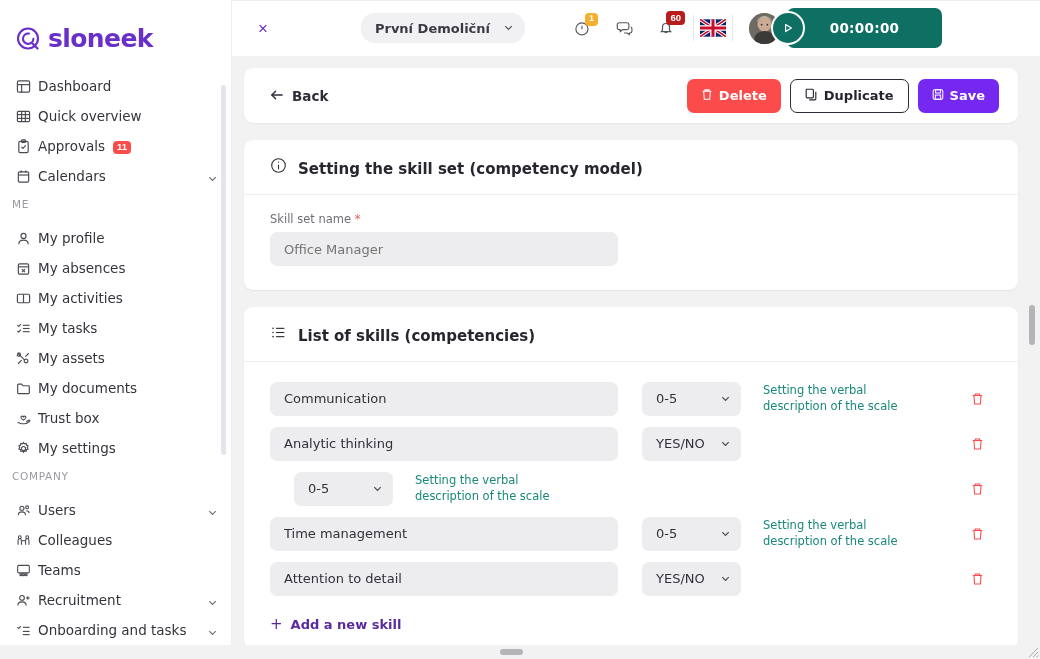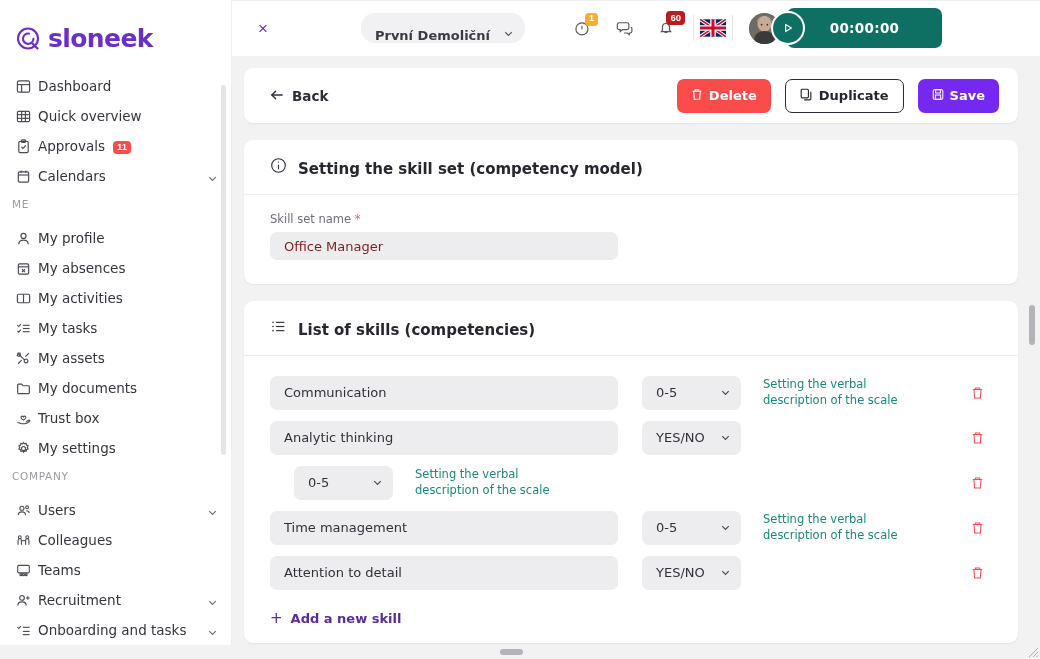--- a/index.html
+++ b/index.html
@@ -52,21 +52,21 @@
   .topbar {
     height: 56px; background: #fff;
     display: flex; align-items: center;
     padding: 0 0 0 26px; position: relative;
   }
   .topbar-underline { position: absolute; left: 0; right: 0; top: 0; height: 1px; background: #eceef0; }
   .close-x { color: #6b2fc9; font-size: 17px; cursor: pointer; line-height: 1; font-weight: 400; }
 
   .company-select {
     background: #f1f1f3; border-radius: 14px;
-    height: 30px; display: flex; align-items: flex-end; gap: 13px;
+    height: 30px; display: flex; align-items: center; gap: 13px;
     padding: 0 11px 0 14px; margin-left: 93px; cursor: pointer;
   }
   .company-name { font-size: 13px; font-weight: 700; color: #3a3a44; font-family: "DejaVu Sans", sans-serif; }
 
   .top-icons { display: flex; align-items: center; margin-left: 36px; gap: 0; }
   .ti { position: relative; width: 42px; height: 34px; display: flex; align-items: center; justify-content: center; cursor: pointer; color: #55555e; }
   .ti-badge {
     position: absolute; font-size: 9px; font-weight: 700; color: #fff;
     border-radius: 4px; padding: 1px 3.5px 2px; line-height: 1.1; min-width: 13px; text-align: center;
   }
@@ -100,43 +100,43 @@
   .content-scroll { padding: 12px 22px 0 12px; height: 603px; position: relative; }
   .card {
     background: #fff; border-radius: 9px;
     margin-bottom: 17px; box-shadow: 0 1px 2px rgba(20,20,40,.06);
   }
   .action-bar {
     height: 55px; display: flex; align-items: center;
     padding: 0 19px 0 26px;
   }
   .back-link { display: flex; align-items: center; gap: 8px; font-size: 13.5px; font-weight: 700; color: #2e2e38; cursor: pointer; font-family: "DejaVu Sans", sans-serif; }
-  .btn-group { margin-left: auto; display: flex; align-items: center; gap: 14px; }
+  .btn-group { margin-left: auto; display: flex; align-items: center; gap: 9px; }
   .btn {
     height: 34px; border-radius: 7px; display: flex; align-items: center; gap: 6px;
     padding: 0 14px; font-size: 13px; font-weight: 700; cursor: pointer; border: none;
     font-family: "DejaVu Sans", sans-serif;
   }
   .btn-delete { background: #fb4b4b; color: #fff; }
   .btn-dup { background: #fff; color: #25252e; border: 1.4px solid #2b2b35; }
   .btn-save { background: #7528f0; color: #fff; }
 
   .card-head {
     display: flex; align-items: flex-end; gap: 11px;
     padding: 17px 24px 16px 26px; border-bottom: 1px solid #eeeef1;
   }
   .card-title { font-size: 15px; font-weight: 700; color: #26262f; font-family: "DejaVu Sans", sans-serif; }
   .card-body { padding: 17px 26px 24px 26px; }
 
   .field-label { font-size: 11.5px; color: #6e6e78; margin-bottom: 6px; font-family: "DejaVu Sans", sans-serif; }
   .req { color: #f15b5b; }
   .text-input {
-    width: 348px; height: 28px; background: #ededef;
+    width: 348px; height: 34px; background: #ededef;
     border: none; border-radius: 7px; padding: 8px 14px;
-    font-size: 13px; color: #7f1d1d; font-family: "DejaVu Sans", sans-serif; outline: none;
+    font-size: 13px; color: #737373; font-family: "DejaVu Sans", sans-serif; outline: none;
   }
 
   
   .skills-body { padding: 14px 26px 16px 26px; }
   .skill-row { display: flex; align-items: center; height: 45px; }
   .skill-name {
     width: 348px; height: 34px; background: #ededef;
     border: none; border-radius: 7px; padding: 0 14px;
     font-size: 13px; color: #30303a; font-family: "DejaVu Sans", sans-serif; outline: none;
   }

